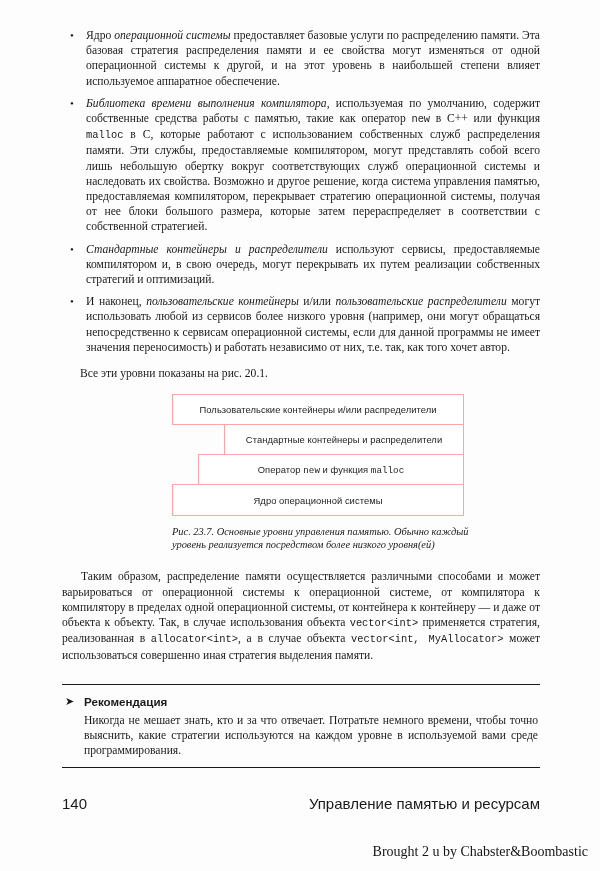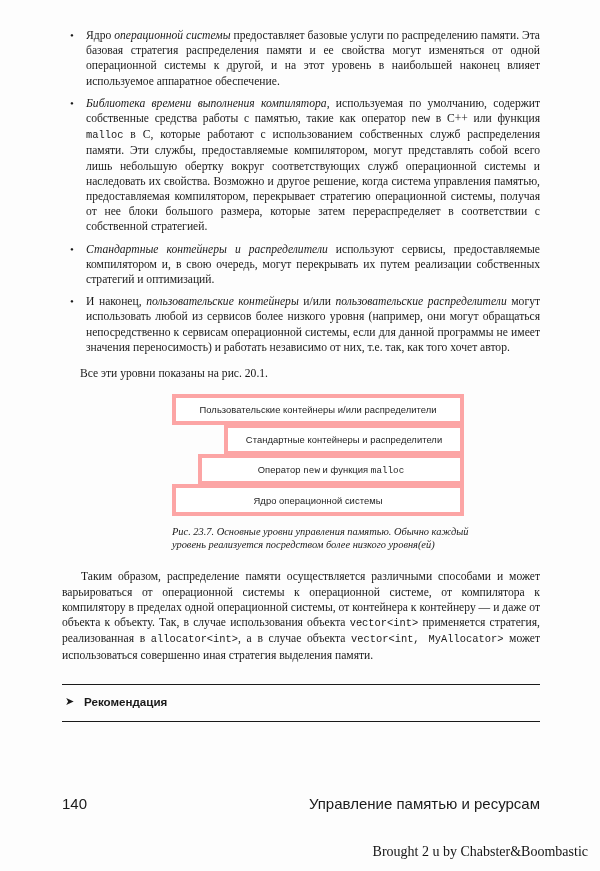--- a/index.html
+++ b/index.html
@@ -84,21 +84,21 @@
   }
   .stair {
     position: absolute;
     left: 110px;
     top: 0;
     width: 292px;
     height: 122px;
   }
   .layer {
     position: absolute;
-    border: 4px solid #fca5a5;
+    border: 1px solid #fca5a5;
     background: #ffffff;
     box-sizing: border-box;
     display: flex;
     align-items: center;
     justify-content: center;
     font-family: "Liberation Sans", "DejaVu Sans", sans-serif;
     font-size: 9.4px;
     color: #1d1d1d;
     letter-spacing: 0.05px;
     white-space: nowrap;
@@ -195,21 +195,21 @@
 </style>
 </head>
 <body>
 
 <div class="page">
   <div class="content">
 
     <ul class="bullet-list">
       <li class="bullet-item">
         <span class="bullet-dot">•</span>
-        <span class="bullet-text" id="b0"><span>Ядро </span><em class="it">операционной системы</em><span> предоставляет базовые услуги по распределению памяти. Эта базовая стратегия распределения памяти и ее свойства могут изменяться от одной операционной системы к другой, и на этот уровень в наибольшей наконец влияет используемое аппаратное обеспечение.</span></span>
+        <span class="bullet-text" id="b0"><span>Ядро </span><em class="it">операционной системы</em><span> предоставляет базовые услуги по распределению памяти. Эта базовая стратегия распределения памяти и ее свойства могут изменяться от одной операционной системы к другой, и на этот уровень в наибольшей степени влияет используемое аппаратное обеспечение.</span></span>
       </li>
       <li class="bullet-item">
         <span class="bullet-dot">•</span>
         <span class="bullet-text" id="b1"><em class="it">Библиотека времени выполнения компилятора</em><span>, используемая по умолчанию, содержит собственные средства работы с памятью, такие как оператор </span><code class="mono">new</code><span> в C++ или функция </span><code class="mono">malloc</code><span> в C, которые работают с использованием собственных служб распределения памяти. Эти службы, предоставляемые компилятором, могут представлять собой всего лишь небольшую обертку вокруг соответствующих служб операционной системы и наследовать их свойства. Возможно и другое решение, когда система управления памятью, предоставляемая компилятором, перекрывает стратегию операционной системы, получая от нее блоки большого размера, которые затем перераспределяет в соответствии с собственной стратегией.</span></span>
       </li>
       <li class="bullet-item">
         <span class="bullet-dot">•</span>
         <span class="bullet-text" id="b2"><em class="it">Стандартные контейнеры и распределители</em><span> используют сервисы, предоставляемые компилятором и, в свою очередь, могут перекрывать их путем реализации собственных стратегий и оптимизаций.</span></span>
       </li>
       <li class="bullet-item">
@@ -239,20 +239,21 @@
 
     <p class="fig-caption">Рис. 23.7. Основные уровни управления памятью. Обычно каждый уровень реализуется посредством более низкого уровня(ей)</p>
 
     <p class="body-para" id="bodyPara"><span>Таким образом, распределение памяти осуществляется различными способами и может варьироваться от операционной системы к операционной системе, от компилятора к компилятору в пределах одной операционной системы, от контейнера к контейнеру — и даже от объекта к объекту. Так, в случае использования объекта </span><code class="mono">vector&lt;int&gt;</code><span> применяется стратегия, реализованная в </span><code class="mono">allocator&lt;int&gt;</code><span>, а в случае объекта </span><code class="mono">vector&lt;int, MyAllocator&gt;</code><span> может использоваться совершенно иная стратегия выделения памяти.</span></p>
 
     <div class="rec">
       <div class="rec-title">
         <span class="rec-arrow">➤</span>
         <span>Рекомендация</span>
       </div>
+      <div class="rec-body">Никогда не мешает знать, кто и за что отвечает. Потратьте немного времени, чтобы точно выяснить, какие стратегии используются на каждом уровне в используемой вами среде программирования.</div>
     </div>
 
   </div>
 
   <div class="footer">
     <span class="footer-page">140</span>
     <span class="footer-chapter">Управление памятью и ресурсам</span>
   </div>
 
   <div class="watermark">Brought 2 u by Chabster&amp;Boombastic</div>

